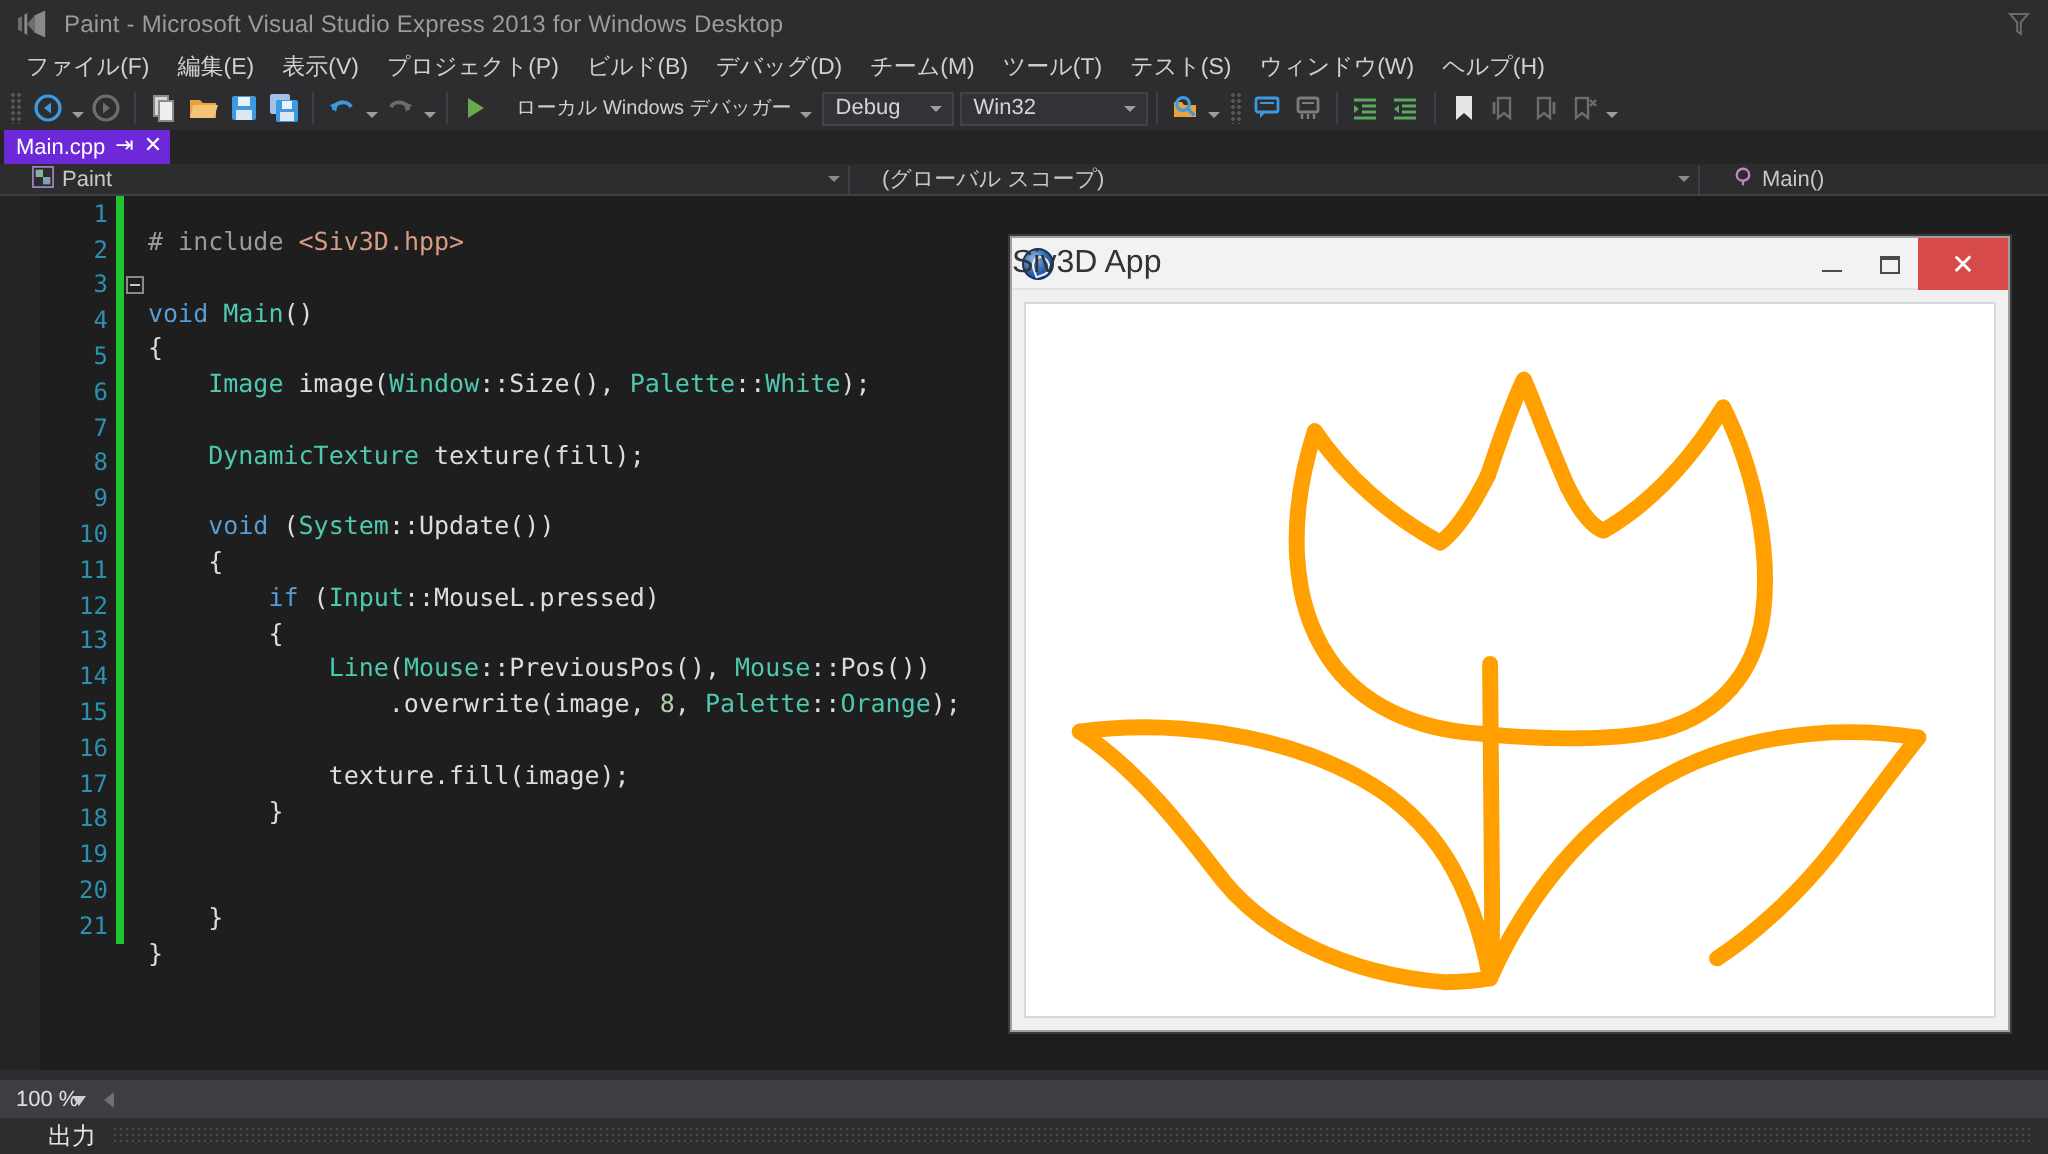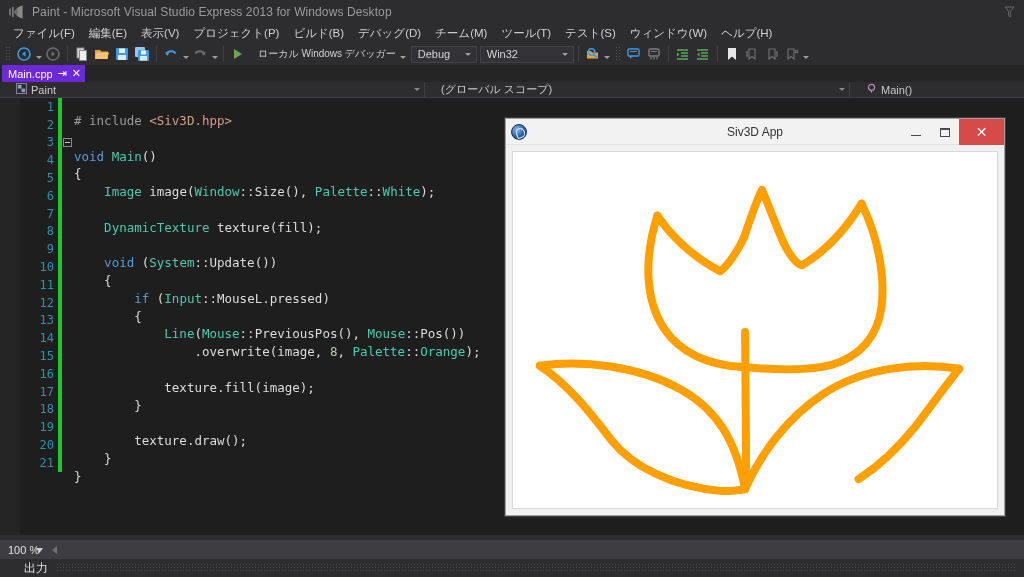--- a/index.html
+++ b/index.html
@@ -220,22 +220,22 @@
     width: 16px; height: 16px; margin-left: 5px; border-radius: 50%;
     background: radial-gradient(circle at 35% 32%, #8fb8e6 0%, #2a60a8 55%, #143a72 100%);
     border: 1px solid #16355f; position: relative;
   }
   .appicon::after {
     content: ""; position: absolute; left: 4px; top: 3px;
     width: 7px; height: 8px; border: 1.5px solid #e9f1fb;
     border-radius: 50% 50% 50% 0; transform: rotate(-20deg);
   }
   .apptitle {
-    position: absolute; left: 0; right: 0; text-align: center;
-    color: #333333; font-size: 12px; pointer-events: none;
+    position: absolute; left: 0; right: 0; 
+    color: #333333; font-size: 16px; pointer-events: none;
   }
   .appbtns {
     position: absolute; right: 0; top: 0; height: 26px;
     display: flex; align-items: stretch;
   }
   .wbtn {
     width: 29px; display: flex; align-items: center; justify-content: center;
   }
   .wbtn.close { width: 45px; background: #d64a4a; }
   .mini {
@@ -490,21 +490,21 @@
         <div class="line"><span class="lnum">9</span><span class="changebar mod"></span><span class="foldcol"><span class="foldline"></span></span><span class="codetext"><span class="pl">    </span><span class="k">void</span><span class="pl"> (</span><span class="t">System</span><span class="pl">::Update())</span></span></div>
         <div class="line"><span class="lnum">10</span><span class="changebar mod"></span><span class="foldcol"><span class="foldline"></span></span><span class="codetext"><span class="pl">    {</span></span></div>
         <div class="line"><span class="lnum">11</span><span class="changebar mod"></span><span class="foldcol"><span class="foldline"></span></span><span class="codetext"><span class="pl">        </span><span class="k">if</span><span class="pl"> (</span><span class="t">Input</span><span class="pl">::MouseL.pressed)</span></span></div>
         <div class="line"><span class="lnum">12</span><span class="changebar mod"></span><span class="foldcol"><span class="foldline"></span></span><span class="codetext"><span class="pl">        {</span></span></div>
         <div class="line"><span class="lnum">13</span><span class="changebar mod"></span><span class="foldcol"><span class="foldline"></span></span><span class="codetext"><span class="pl">            </span><span class="t">Line</span><span class="pl">(</span><span class="t">Mouse</span><span class="pl">::PreviousPos(), </span><span class="t">Mouse</span><span class="pl">::Pos())</span></span></div>
         <div class="line"><span class="lnum">14</span><span class="changebar mod"></span><span class="foldcol"><span class="foldline"></span></span><span class="codetext"><span class="pl">                .overwrite(image, </span><span class="num">8</span><span class="pl">, </span><span class="t">Palette</span><span class="pl">::</span><span class="t">Orange</span><span class="pl">);</span></span></div>
         <div class="line"><span class="lnum">15</span><span class="changebar mod"></span><span class="foldcol"><span class="foldline"></span></span><span class="codetext"></span></div>
         <div class="line"><span class="lnum">16</span><span class="changebar mod"></span><span class="foldcol"><span class="foldline"></span></span><span class="codetext"><span class="pl">            texture.fill(image);</span></span></div>
         <div class="line"><span class="lnum">17</span><span class="changebar mod"></span><span class="foldcol"><span class="foldline"></span></span><span class="codetext"><span class="pl">        }</span></span></div>
         <div class="line"><span class="lnum">18</span><span class="changebar mod"></span><span class="foldcol"><span class="foldline"></span></span><span class="codetext"></span></div>
-        <div class="line"><span class="lnum">19</span><span class="changebar mod"></span><span class="foldcol"><span class="foldline"></span></span><span class="codetext"><span class="pl">        texture.draw();</span></span></div>
+        <div class="line"><span class="lnum">19</span><span class="changebar mod"></span><span class="foldcol"><span class="foldline"></span></span></div>
         <div class="line"><span class="lnum">20</span><span class="changebar mod"></span><span class="foldcol"><span class="foldline"></span></span><span class="codetext"><span class="pl">    }</span></span></div>
         <div class="line"><span class="lnum">21</span><span class="changebar mod"></span><span class="foldcol"><span class="foldline" style="height: 50%;"></span></span><span class="codetext"><span class="pl">}</span></span></div>
       </div>
   </div>
 
   <div class="appwin">
     <div class="appbar">
       <span class="appicon"></span>
       <span class="apptitle">Siv3D App</span>
       <span class="appbtns">

